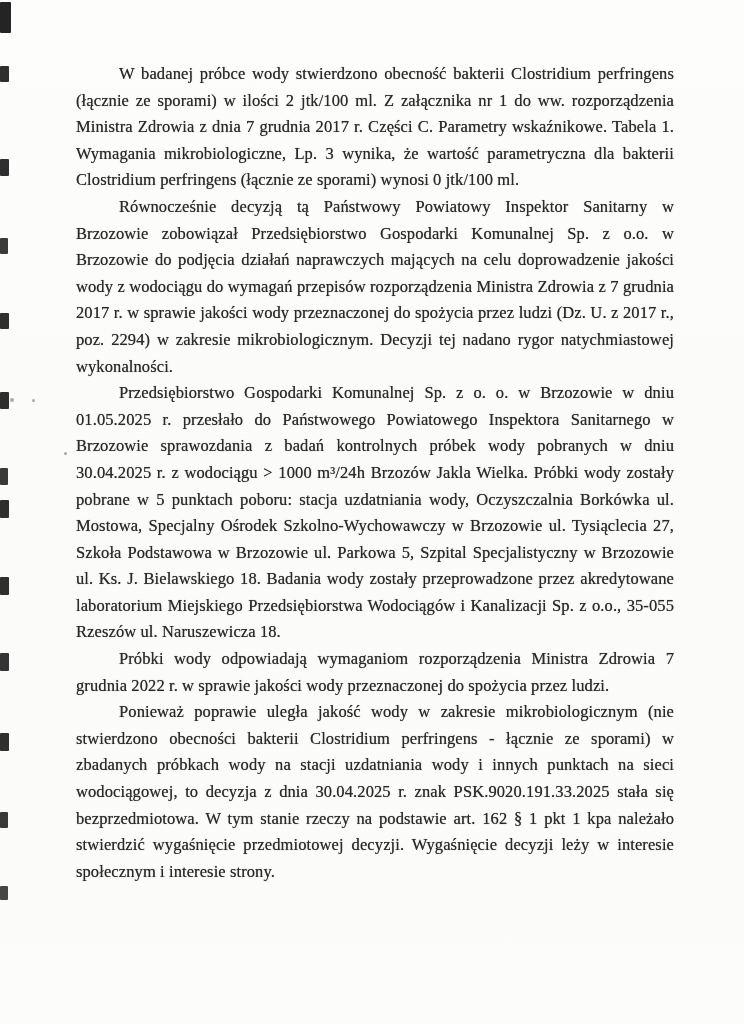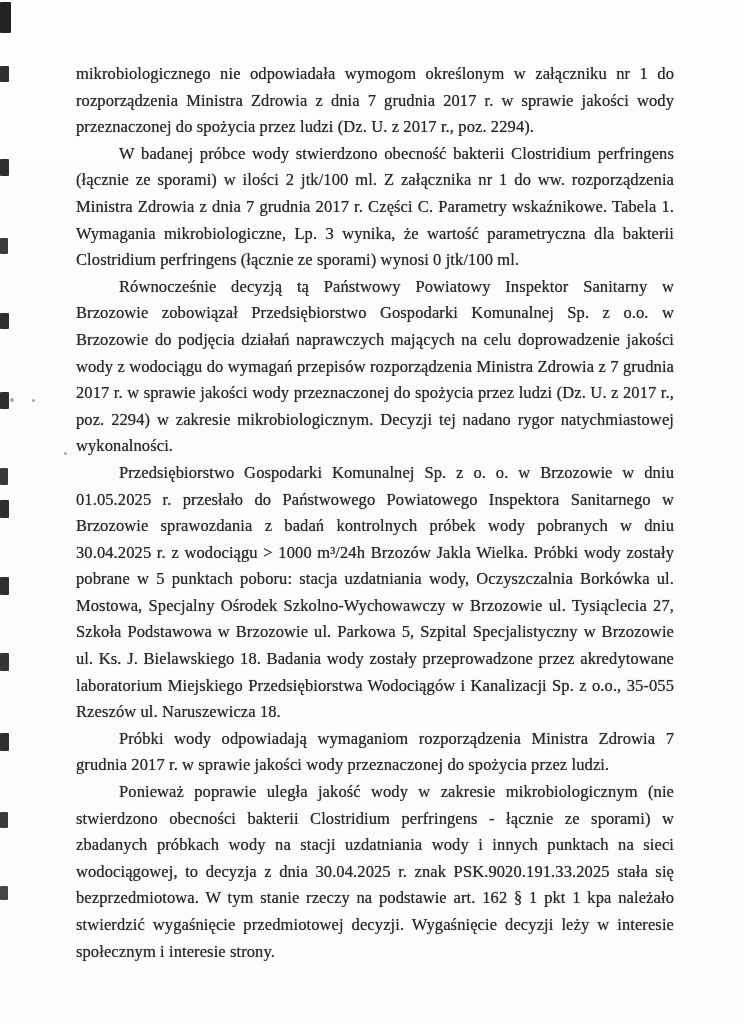--- a/index.html
+++ b/index.html
@@ -67,20 +67,19 @@
       <div class="scan-mark" style="top: 653px; height: 18px; width: 9px; background: rgb(25, 25, 25); opacity: 0.88;"></div>
       <div class="scan-mark" style="top: 733px; height: 18px; width: 9px; background: rgb(25, 25, 25); opacity: 0.9;"></div>
       <div class="scan-mark" style="top: 812px; height: 16px; width: 8px; background: rgb(25, 25, 25); opacity: 0.85;"></div>
       <div class="scan-mark" style="top: 886px; height: 14px; width: 8px; background: rgb(25, 25, 25); opacity: 0.8;"></div>
       <div class="scan-speck" style="left: 10px; top: 398px; width: 4px; height: 4px;"></div>
       <div class="scan-speck" style="left: 32px; top: 399px; width: 3px; height: 3px;"></div>
       <div class="scan-speck" style="left: 64px; top: 452px; width: 3px; height: 3px;"></div>
     </div>
 
   <div class="text-block" id="document-body">
-      <p class=""><span class="run-normal">mikrobiologicznego nie odpowiadała wymogom określonym w załączniku nr 1 do rozporządzenia Ministra Zdrowia z dnia 7 grudnia 2017 r. w sprawie jakości wody przeznaczonej do spożycia przez ludzi (Dz. U. z 2017 r., poz. 2294).</span></p>
       <p class="indent"><span class="run-normal">W badanej próbce wody stwierdzono obecność bakterii </span><span class="run-italic">Clostridium perfringens</span><span class="run-normal"> (łącznie ze sporami) w ilości 2 jtk/100 ml. Z załącznika nr 1 do ww. rozporządzenia Ministra Zdrowia z dnia 7 grudnia 2017 r. Części C. Parametry wskaźnikowe. Tabela 1. Wymagania mikrobiologiczne, Lp. 3 wynika, że wartość parametryczna dla bakterii </span><span class="run-italic">Clostridium perfringens</span><span class="run-normal"> (łącznie ze sporami) wynosi 0 jtk/100 ml.</span></p>
       <p class="indent"><span class="run-normal">Równocześnie decyzją tą Państwowy Powiatowy Inspektor Sanitarny w Brzozowie zobowiązał Przedsiębiorstwo Gospodarki Komunalnej Sp. z o.o. w Brzozowie do podjęcia działań naprawczych mających na celu doprowadzenie jakości wody z wodociągu do wymagań przepisów rozporządzenia Ministra Zdrowia z 7 grudnia 2017 r. w sprawie jakości wody przeznaczonej do spożycia przez ludzi (Dz. U. z 2017 r., poz. 2294) w zakresie mikrobiologicznym. Decyzji tej nadano rygor natychmiastowej wykonalności.</span></p>
       <p class="indent"><span class="run-normal">Przedsiębiorstwo Gospodarki Komunalnej Sp. z o. o. w Brzozowie w dniu 01.05.2025 r. przesłało do Państwowego Powiatowego Inspektora Sanitarnego w Brzozowie sprawozdania z badań kontrolnych próbek wody pobranych w dniu 30.04.2025 r. z wodociągu &gt; 1000 m³/24h Brzozów Jakla Wielka. Próbki wody zostały pobrane w 5 punktach poboru: stacja uzdatniania wody, Oczyszczalnia Borkówka ul. Mostowa, Specjalny Ośrodek Szkolno-Wychowawczy w Brzozowie ul. Tysiąclecia 27, Szkoła Podstawowa w Brzozowie ul. Parkowa 5, Szpital Specjalistyczny w Brzozowie ul. Ks. J. Bielawskiego 18. Badania wody zostały przeprowadzone przez akredytowane laboratorium Miejskiego Przedsiębiorstwa Wodociągów i Kanalizacji Sp. z o.o., 35-055 Rzeszów ul. Naruszewicza 18.</span></p>
-      <p class="indent"><span class="run-normal">Próbki wody odpowiadają wymaganiom rozporządzenia Ministra Zdrowia  7 grudnia 2017 r. w sprawie jakości wody przeznaczonej do spożycia przez ludzi.</span></p>
+      <p class="indent"><span class="run-normal">Próbki wody odpowiadają wymaganiom rozporządzenia Ministra Zdrowia  7 grudnia 2022 r. w sprawie jakości wody przeznaczonej do spożycia przez ludzi.</span></p>
       <p class="indent"><span class="run-normal">Ponieważ poprawie uległa jakość wody w zakresie mikrobiologicznym (nie stwierdzono obecności  bakterii </span><span class="run-italic">Clostridium perfringens</span><span class="run-normal"> - łącznie ze sporami) w zbadanych próbkach wody na stacji uzdatniania wody i innych punktach na sieci wodociągowej, to decyzja z dnia 30.04.2025 r. znak PSK.9020.191.33.2025 stała się bezprzedmiotowa. W tym stanie rzeczy na podstawie art. 162 § 1 pkt 1 kpa należało stwierdzić wygaśnięcie przedmiotowej decyzji. Wygaśnięcie decyzji leży w interesie społecznym i interesie strony.</span></p>
     </div>
 </div>
 
 </body></html>

